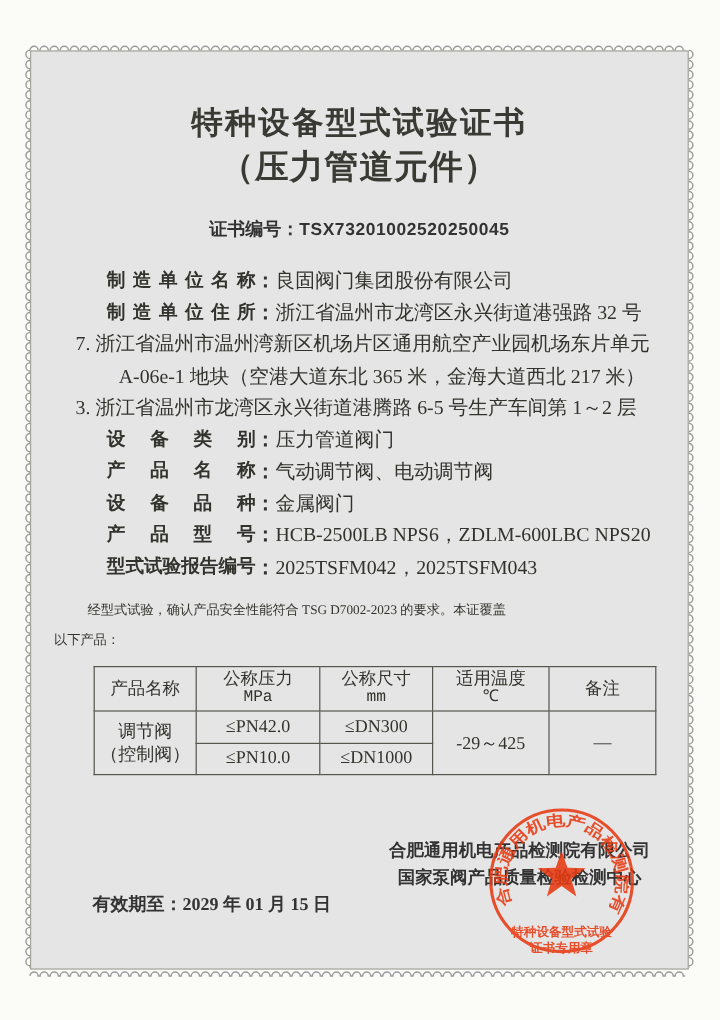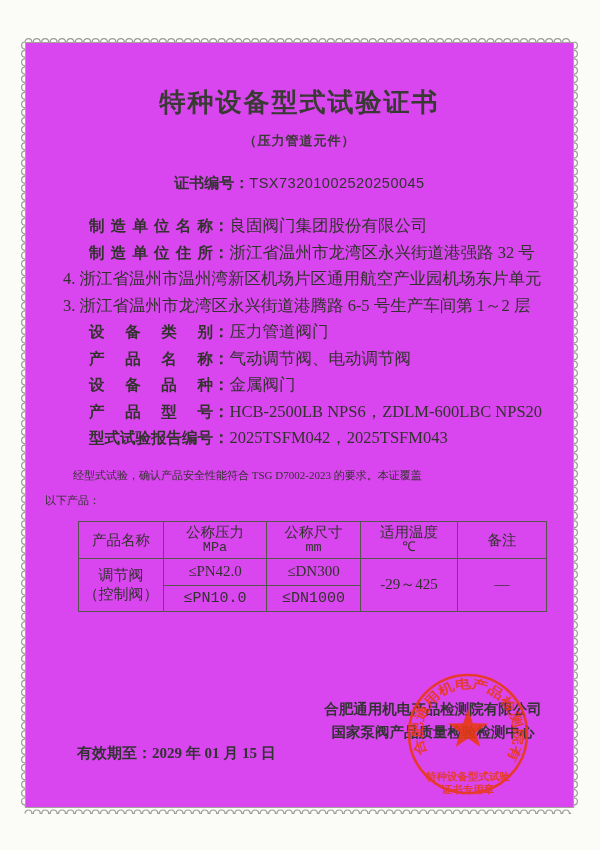--- a/index.html
+++ b/index.html
@@ -1,43 +1,43 @@
 <!DOCTYPE html>
 <html><head>
 <meta charset="utf-8">
 <style>
   html,body{margin:0;padding:0;width:600px;height:850px;overflow:hidden;
     background:#fbfbf8;font-family:"Liberation Serif",serif;}
   .page{position:relative;width:600px;height:850px;}
   .border-svg{position:absolute;left:0;top:0;width:600px;height:850px;pointer-events:none;}
   .cert{position:absolute;left:25px;top:42px;width:549px;height:766px;
-    background:#d946ef;border:1px solid #a6a39b;box-sizing:border-box;color:#34342f;}
+    background:#e5e5e5;border:1px solid #a6a39b;box-sizing:border-box;color:#34342f;}
   .title{margin-top:42px;text-align:center;font-size:26px;font-weight:bold;
     letter-spacing:2px;color:#3a3a35;}
-  .subtitle{margin-top:12px;text-align:center;font-size:13px;font-weight:bold;
+  .subtitle{text-align:center;font-size:28px;font-weight:bold;
     letter-spacing:1px;color:#3a3a35;}
   .certno{margin-top:24px;text-align:center;font-size:15px;font-weight:bold;color:#333;}
-  .certno .num{font-family:"Liberation Sans",sans-serif;font-weight:400;
+  .certno .num{font-family:"Liberation Sans",sans-serif;font-weight:700;
     font-size:14.5px;letter-spacing:.5px;}
   .body{margin:20px 20px 0 37px;font-size:16.5px;color:#33332e;}
   .row{line-height:26.5px;white-space:nowrap;}
   .flabel{display:inline-block;width:124px;margin-left:26px;font-size:15.5px;
     font-weight:bold;text-align:justify;text-align-last:justify;vertical-align:bottom;}
   .colon{font-weight:bold;}
   .addr2{padding-left:0;}
   .addr3{padding-left:36px;}
   .statement{margin:11px 20px 0 19px;font-size:11px;line-height:25px;color:#33332e;}
   .statement .ln1{padding-left:28px;}
   table.spec{border-collapse:collapse;margin:8px 0 0 52px;width:468px;
     font-size:15px;color:#33332e;table-layout:fixed;}
   table.spec td,table.spec th{border:1px solid #55554e;text-align:center;
     vertical-align:middle;font-weight:normal;padding:0;}
   table.spec .hdr td{height:36px;line-height:16px;font-size:14.5px;}
   table.spec .r1 td{height:26px;}
-  table.spec .r2 td{height:25px;font-family:Liberation Mono, monospace;}
+  table.spec .r2 td{height:25px;}
   .unit{font-family:Liberation Mono, monospace;font-size:13.5px;}
   .valid{position:absolute;left:27px;top:701px;font-size:15px;font-weight:600;color:#333;margin-left:24px;}
   .org{position:absolute;right:16px;top:655px;width:248px;text-align:center;
     font-size:14.5px;line-height:23px;font-weight:600;color:#333;}
   .seal{position:absolute;left:367px;top:616px;width:150px;height:150px;opacity:.88;}
   .seal text{font-family:"Liberation Serif",serif;font-weight:bold;}
 </style>
 </head>
 <body>
 
@@ -51,21 +51,22 @@
 
     <div class="title">特种设备型式试验证书</div>
     <div class="subtitle">（压力管道元件）</div>
 
     <div class="certno"><span>证书编号</span><span>：</span><span class="num">TSX73201002520250045</span></div>
 
     <div class="body">
       <div class="row"><span class="flabel">制造单位名称</span><span class="colon">：</span><span>良固阀门集团股份有限公司</span></div>
       <div class="row"><span class="flabel">制造单位住所</span><span class="colon">：</span><span>浙江省温州市龙湾区永兴街道港强路 32 号</span></div>
 
-      <div class="row addr2">4. 浙江省温州市温州湾新区机场片区通用航空产业园机场东片单元</div>
+      <div class="row addr2">7. 浙江省温州市温州湾新区机场片区通用航空产业园机场东片单元</div>
+      <div class="row addr3">A-06e-1 地块（空港大道东北 365 米，金海大道西北 217 米）</div>
       <div class="row addr2">3. 浙江省温州市龙湾区永兴街道港腾路 6-5 号生产车间第 1～2 层</div>
 
       <div class="row"><span class="flabel">设备类别</span><span class="colon">：</span><span>压力管道阀门</span></div>
       <div class="row"><span class="flabel">产品名称</span><span class="colon">：</span><span>气动调节阀、电动调节阀</span></div>
       <div class="row"><span class="flabel">设备品种</span><span class="colon">：</span><span>金属阀门</span></div>
       <div class="row"><span class="flabel">产品型号</span><span class="colon">：</span><span>HCB-2500LB NPS6，ZDLM-600LBC NPS20</span></div>
       <div class="row"><span class="flabel">型式试验报告编号</span><span class="colon">：</span><span>2025TSFM042，2025TSFM043</span></div>
     </div>
 
     <div class="statement">

